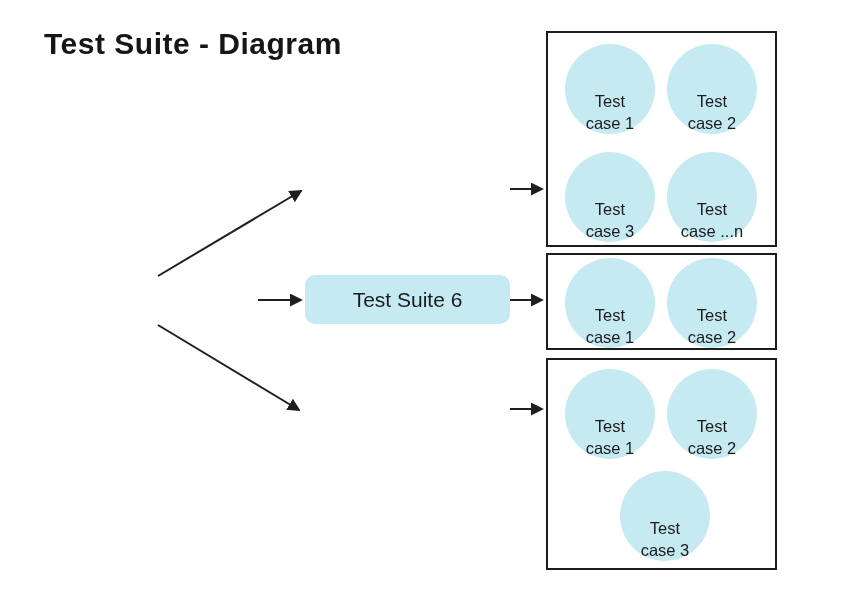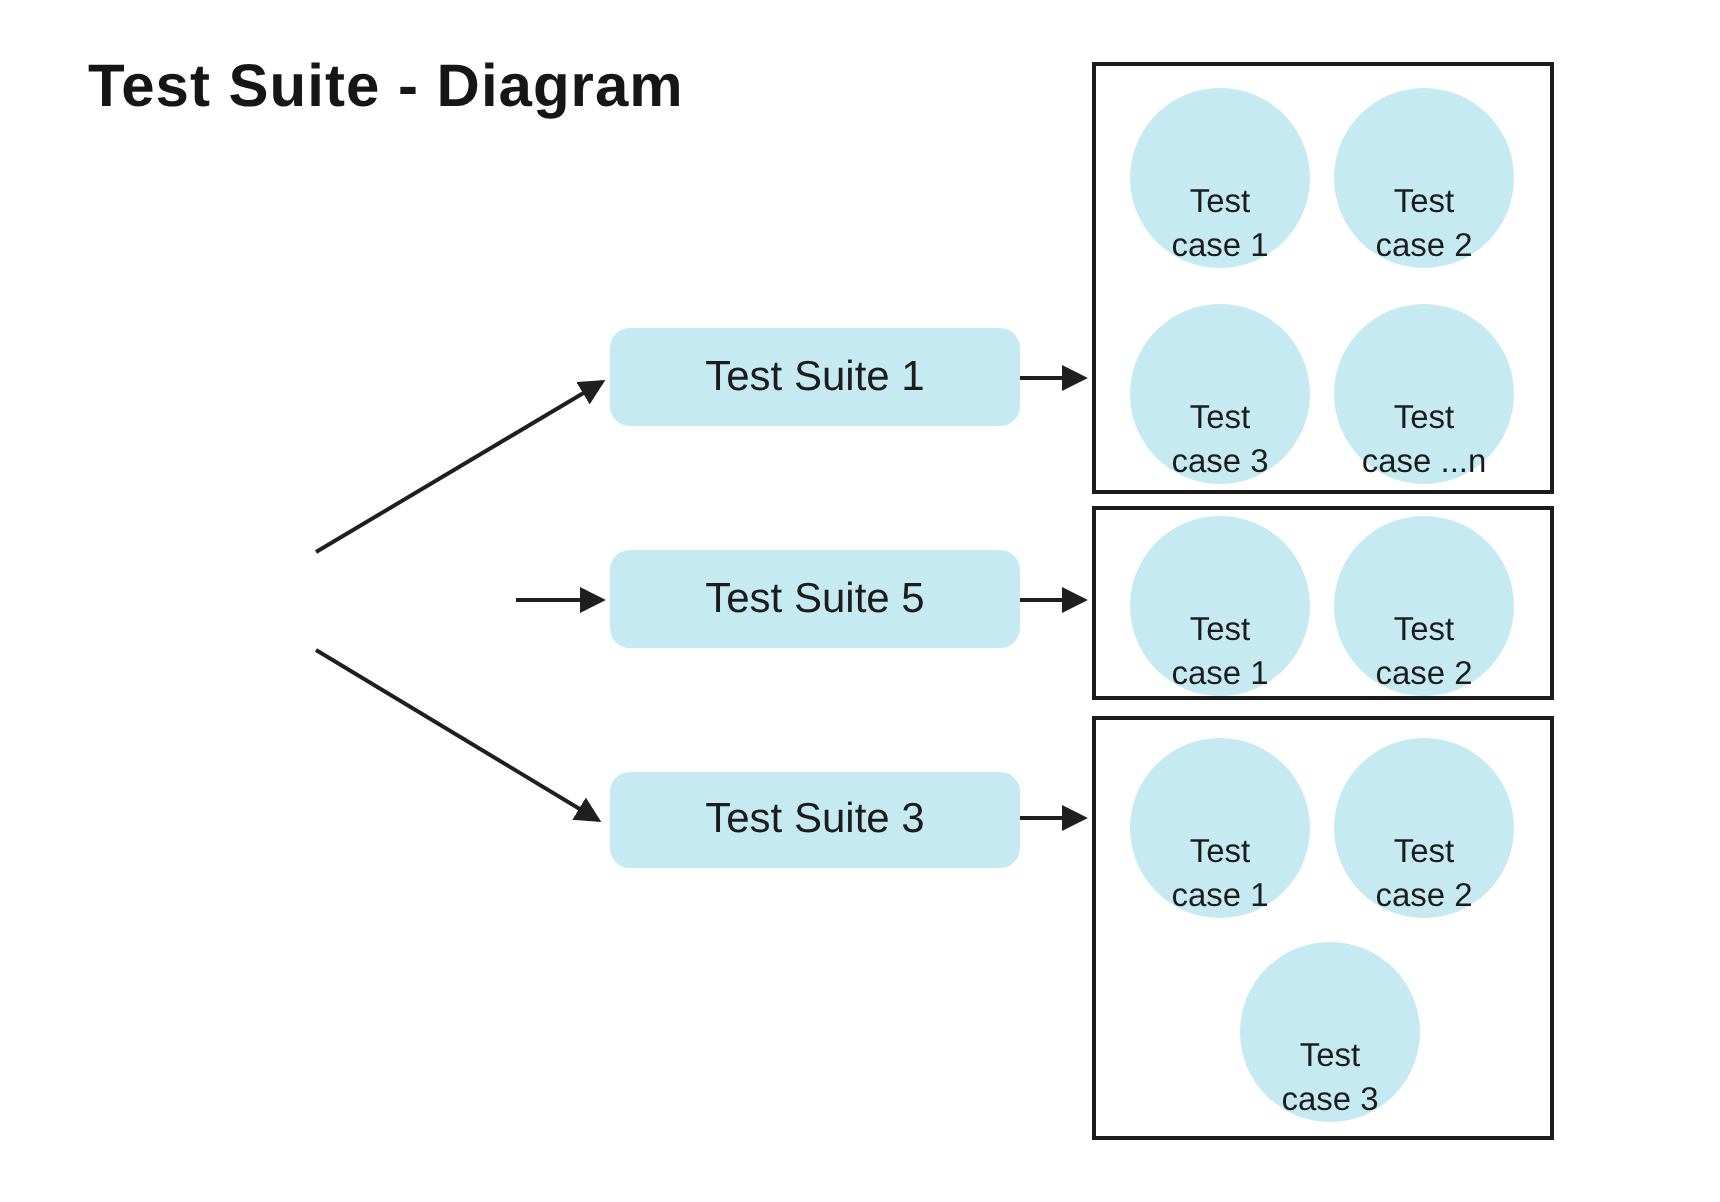--- a/index.html
+++ b/index.html
@@ -90,23 +90,21 @@
       </marker>
     </defs>
     <line x1="158" y1="276" x2="301" y2="191" marker-end="url(#ah)"></line>
     <line x1="258" y1="300" x2="301" y2="300" marker-end="url(#ah)"></line>
     <line x1="158" y1="325" x2="299" y2="410" marker-end="url(#ah)"></line>
     <line x1="510" y1="189" x2="542" y2="189" marker-end="url(#ah)"></line>
     <line x1="510" y1="300" x2="542" y2="300" marker-end="url(#ah)"></line>
     <line x1="510" y1="409" x2="542" y2="409" marker-end="url(#ah)"></line>
   </svg>
 
-  <div class="node node-ts1">Test Suite 1</div>
-  <div class="node node-ts2">Test Suite 5</div>
-  <div class="node node-ts3">Test Suite 3</div>
+  <div class="node node-ts2">Test Suite 6</div>
 
   <div class="group group-1">
     <div class="case" style="left:17px; top:11px">
         <span>Test
 case 1</span>
       </div>
     <div class="case" style="left:119px; top:11px">
         <span>Test
 case 2</span>
       </div>

